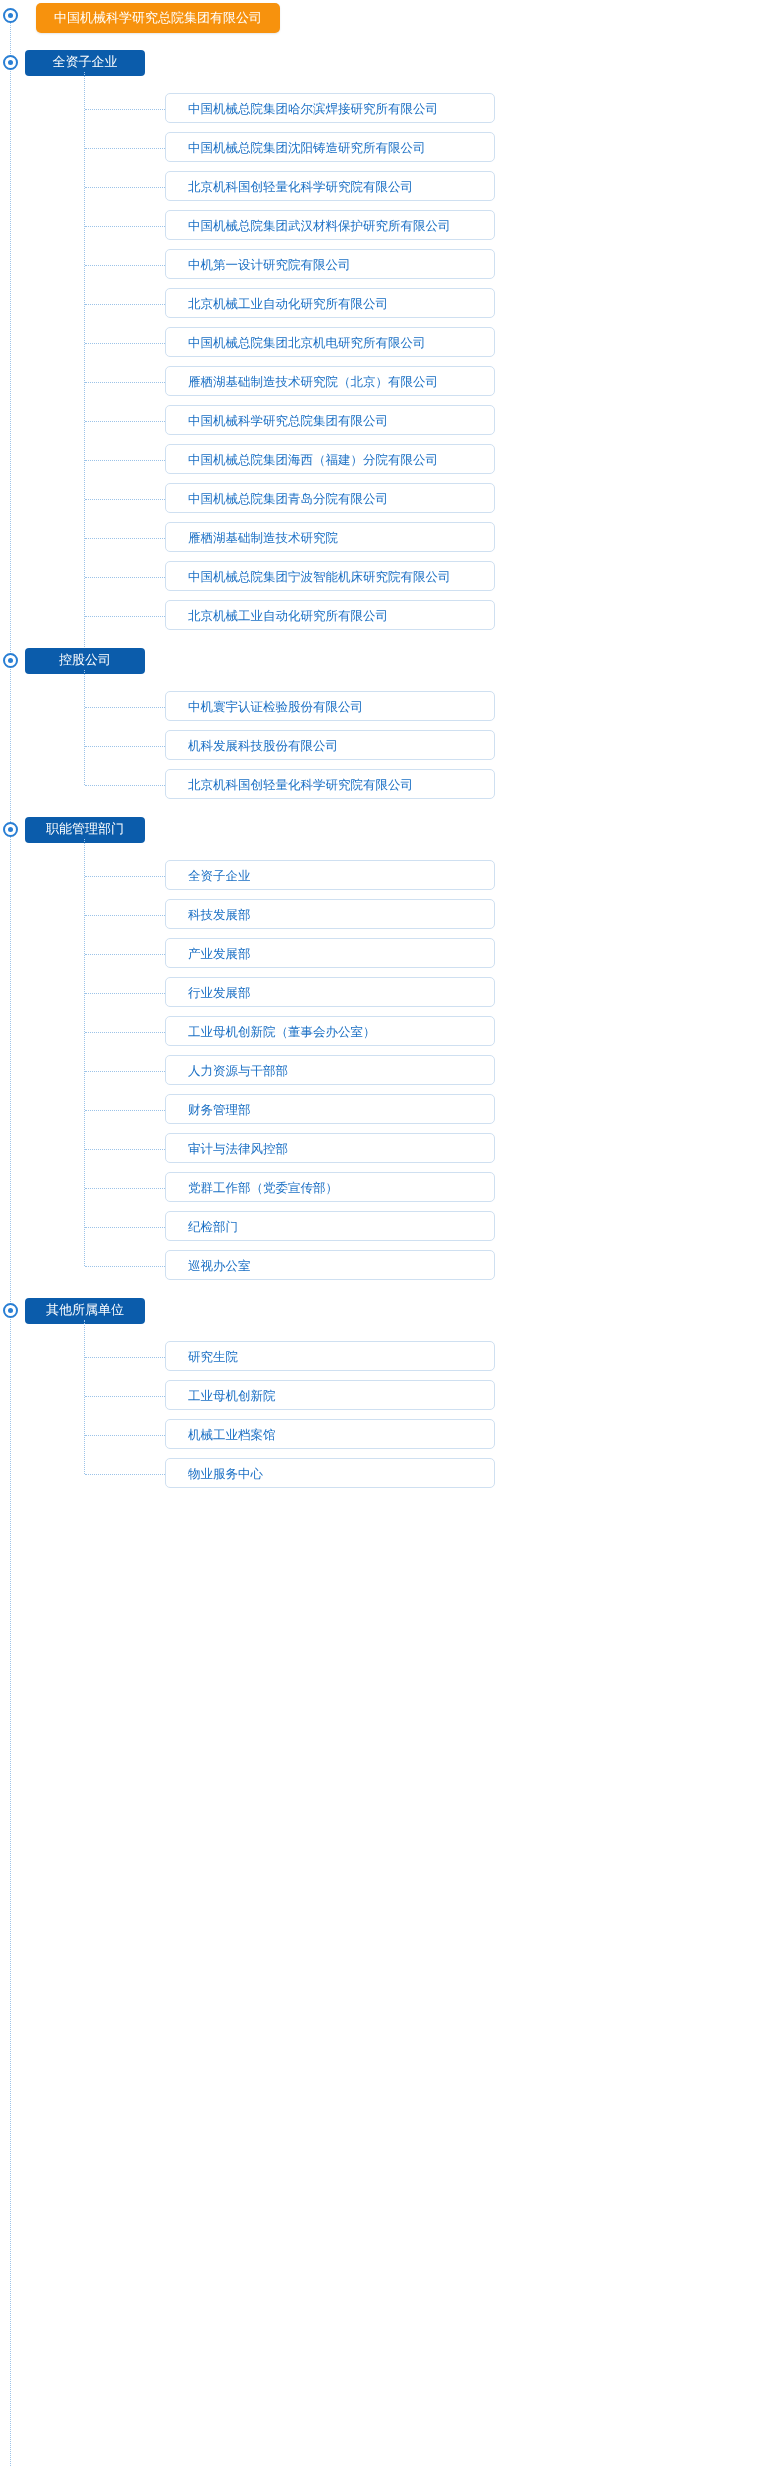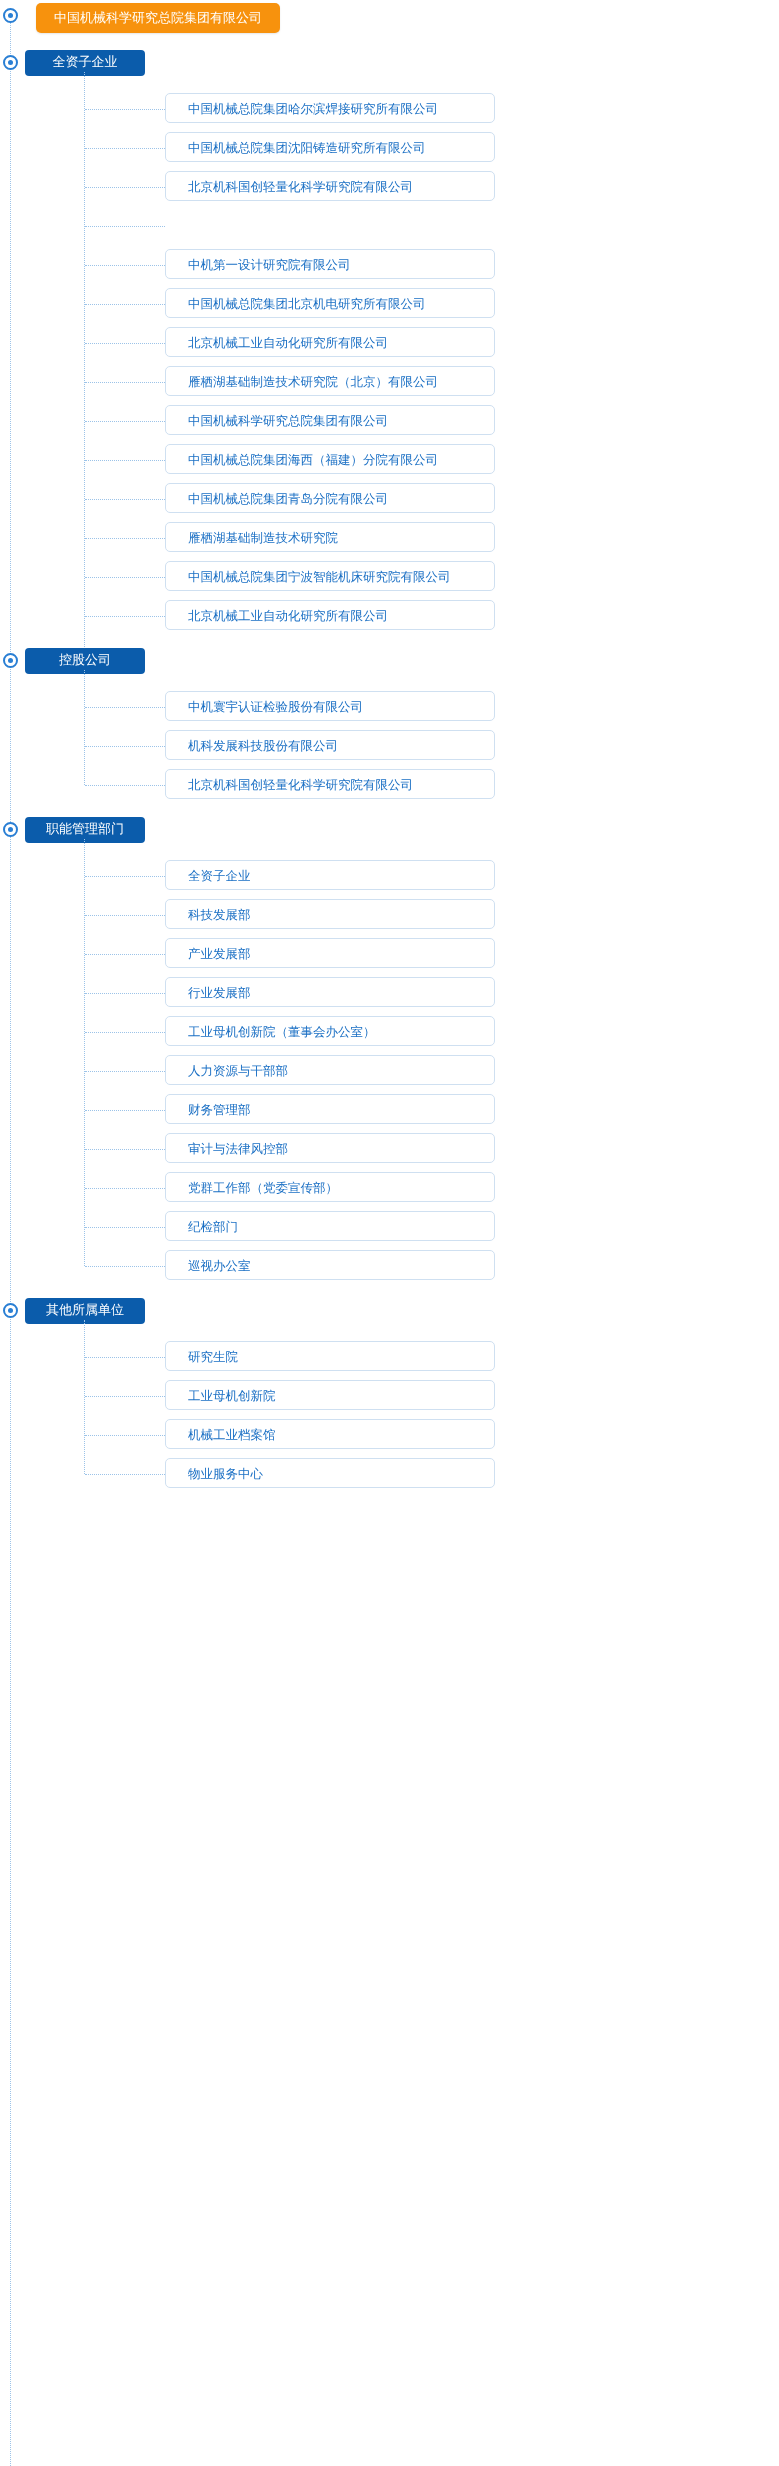--- a/index.html
+++ b/index.html
@@ -164,32 +164,33 @@
           <div class="child-row">
             <div class="elbow"></div>
             <div class="card">中国机械总院集团沈阳铸造研究所有限公司</div>
           </div>
           <div class="child-row">
             <div class="elbow"></div>
             <div class="card">北京机科国创轻量化科学研究院有限公司</div>
           </div>
           <div class="child-row">
             <div class="elbow"></div>
+            <div class="card">中国机械总院集团武汉材料保护研究所有限公司</div>
           </div>
           <div class="child-row">
             <div class="elbow"></div>
             <div class="card">中机第一设计研究院有限公司</div>
           </div>
           <div class="child-row">
             <div class="elbow"></div>
+            <div class="card">北京机械工业自动化研究所有限公司</div>
+          </div>
+          <div class="child-row">
+            <div class="elbow"></div>
             <div class="card">中国机械总院集团北京机电研究所有限公司</div>
-          </div>
-          <div class="child-row">
-            <div class="elbow"></div>
-            <div class="card">北京机械工业自动化研究所有限公司</div>
           </div>
           <div class="child-row">
             <div class="elbow"></div>
             <div class="card">雁栖湖基础制造技术研究院（北京）有限公司</div>
           </div>
           <div class="child-row">
             <div class="elbow"></div>
             <div class="card">中国机械科学研究总院集团有限公司</div>
           </div>
           <div class="child-row">

